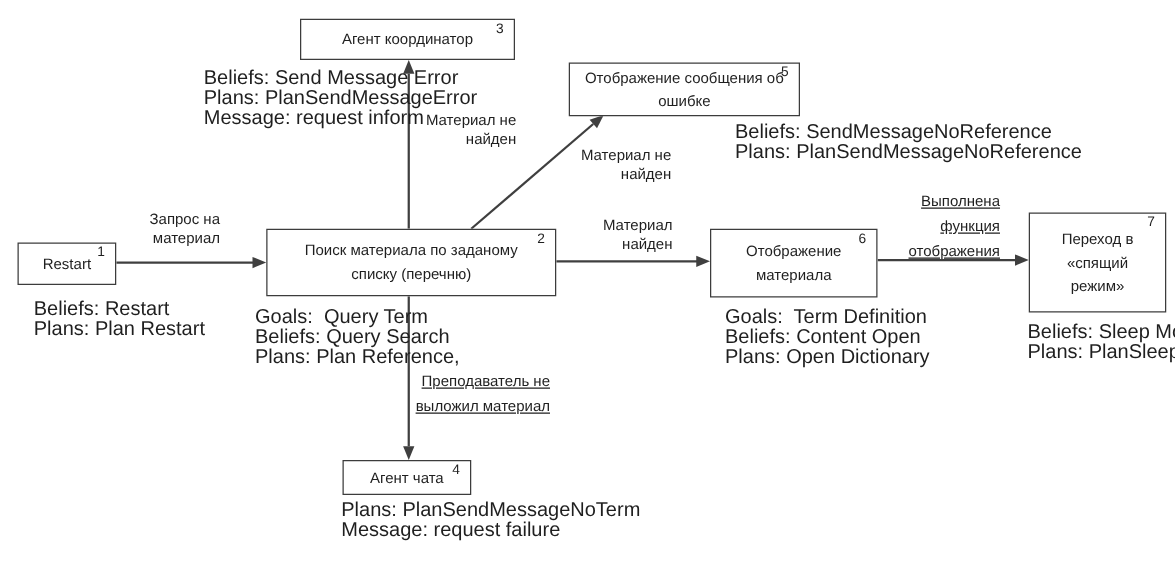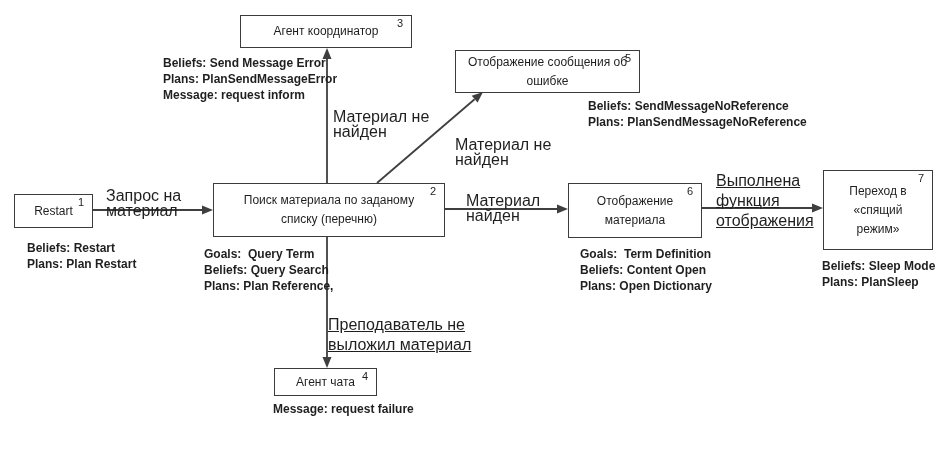--- a/index.html
+++ b/index.html
@@ -35,32 +35,30 @@
   }
   .node .num {
     position: absolute;
     top: 1px;
     right: 8px;
     font-size: 11px;
     line-height: 13px;
   }
   .ann {
     position: absolute;
-    font-size: 12px;
+    font-size: 16px;
     line-height: 16px;
     text-align: left;
-    font-weight: bold;
   }
   .ann div { white-space: pre; }
   .elabel {
     position: absolute;
-    font-size: 16px;
+    font-size: 12px;
     line-height: 15px;
-    text-align: left;
-    margin-top: 20px;
+    text-align: right;
   }
   .elabel.tall { line-height: 20px; text-decoration: underline; }
   .elabel div { white-space: pre; }
 </style>
 </head>
 <body>
 
 <div class="stage">
 
   <svg class="connectors" viewBox="0 0 940 459">
@@ -166,20 +164,21 @@
     <div>Plans: Plan Reference,</div>
   </div>
 
   <div class="ann" style="left:163px;top:55px">
     <div>Beliefs: Send Message Error</div>
     <div>Plans: PlanSendMessageError</div>
     <div>Message: request inform</div>
   </div>
 
   <div class="ann" style="left:273px;top:401px">
+    <div>Plans: PlanSendMessageNoTerm</div>
     <div>Message: request failure</div>
   </div>
 
   <div class="ann" style="left:588px;top:98px">
     <div>Beliefs: SendMessageNoReference</div>
     <div>Plans: PlanSendMessageNoReference</div>
   </div>
 
   <div class="ann" style="left:580px;top:246px">
     <div>Goals:  Term Definition</div>

